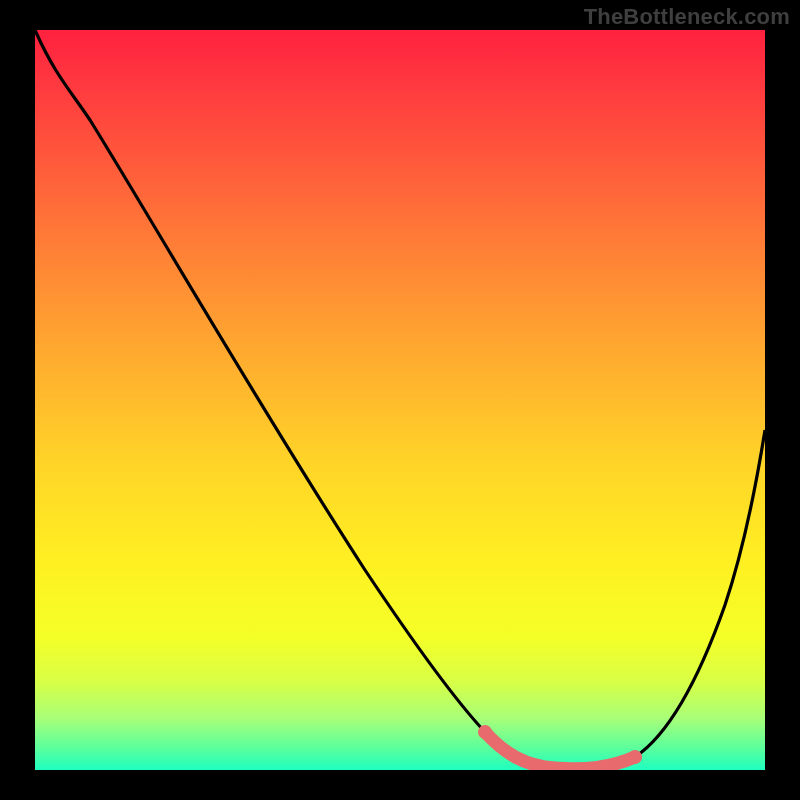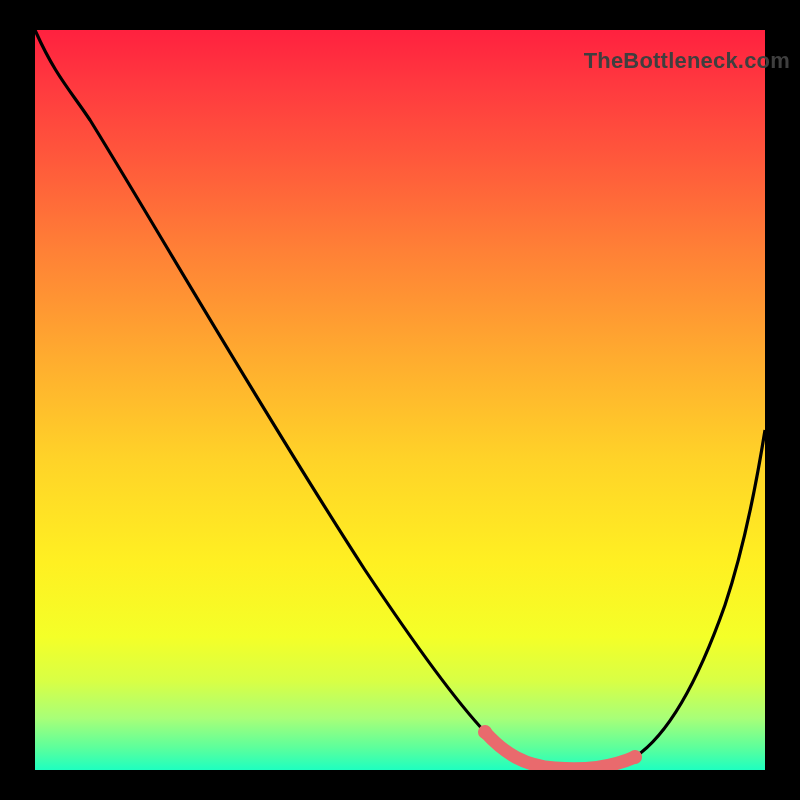--- a/index.html
+++ b/index.html
@@ -19,21 +19,20 @@
   }
   .watermark {
     position: absolute;
     top: 4px;
     right: 10px;
     color: #3f3f3f;
     font-size: 22px;
     font-weight: 600;
     letter-spacing: 0.2px;
     z-index: 10;
-    margin-top: 44px;
   }
   .plot-area {
     position: absolute;
     left: 35px;
     top: 30px;
     width: 730px;
     height: 740px;
     background: linear-gradient(
       to bottom,
       #ff213f 0%,

